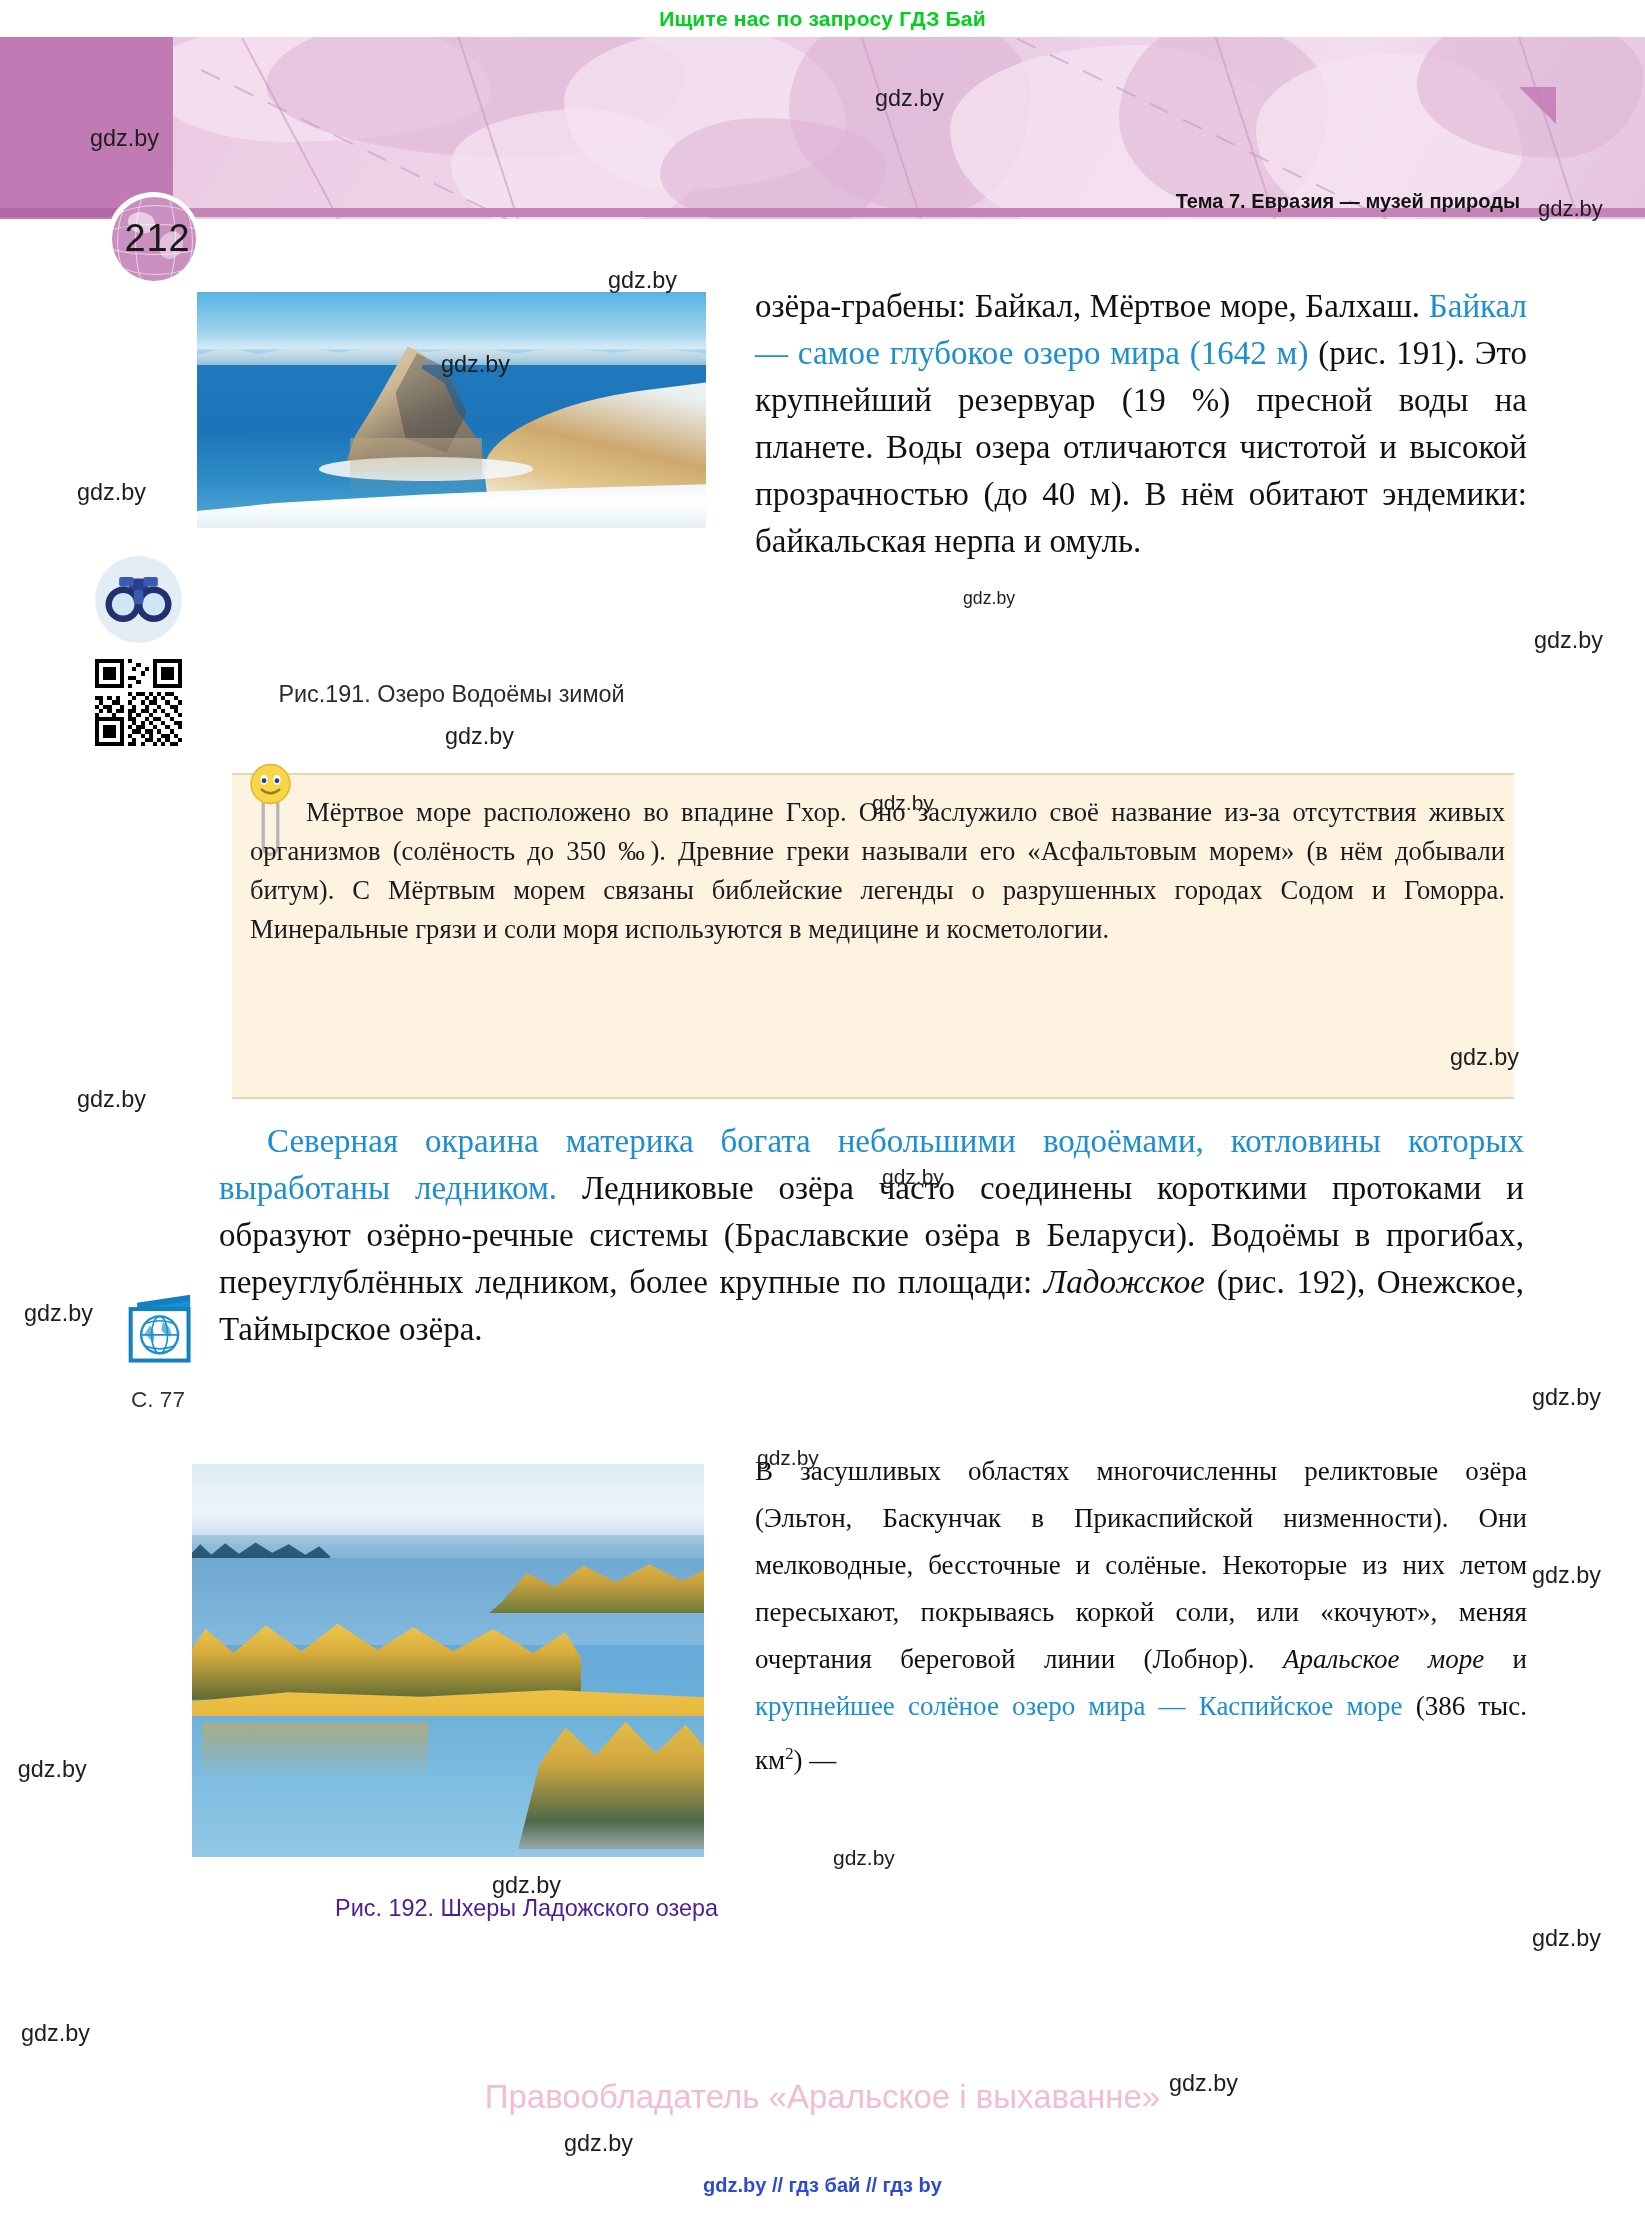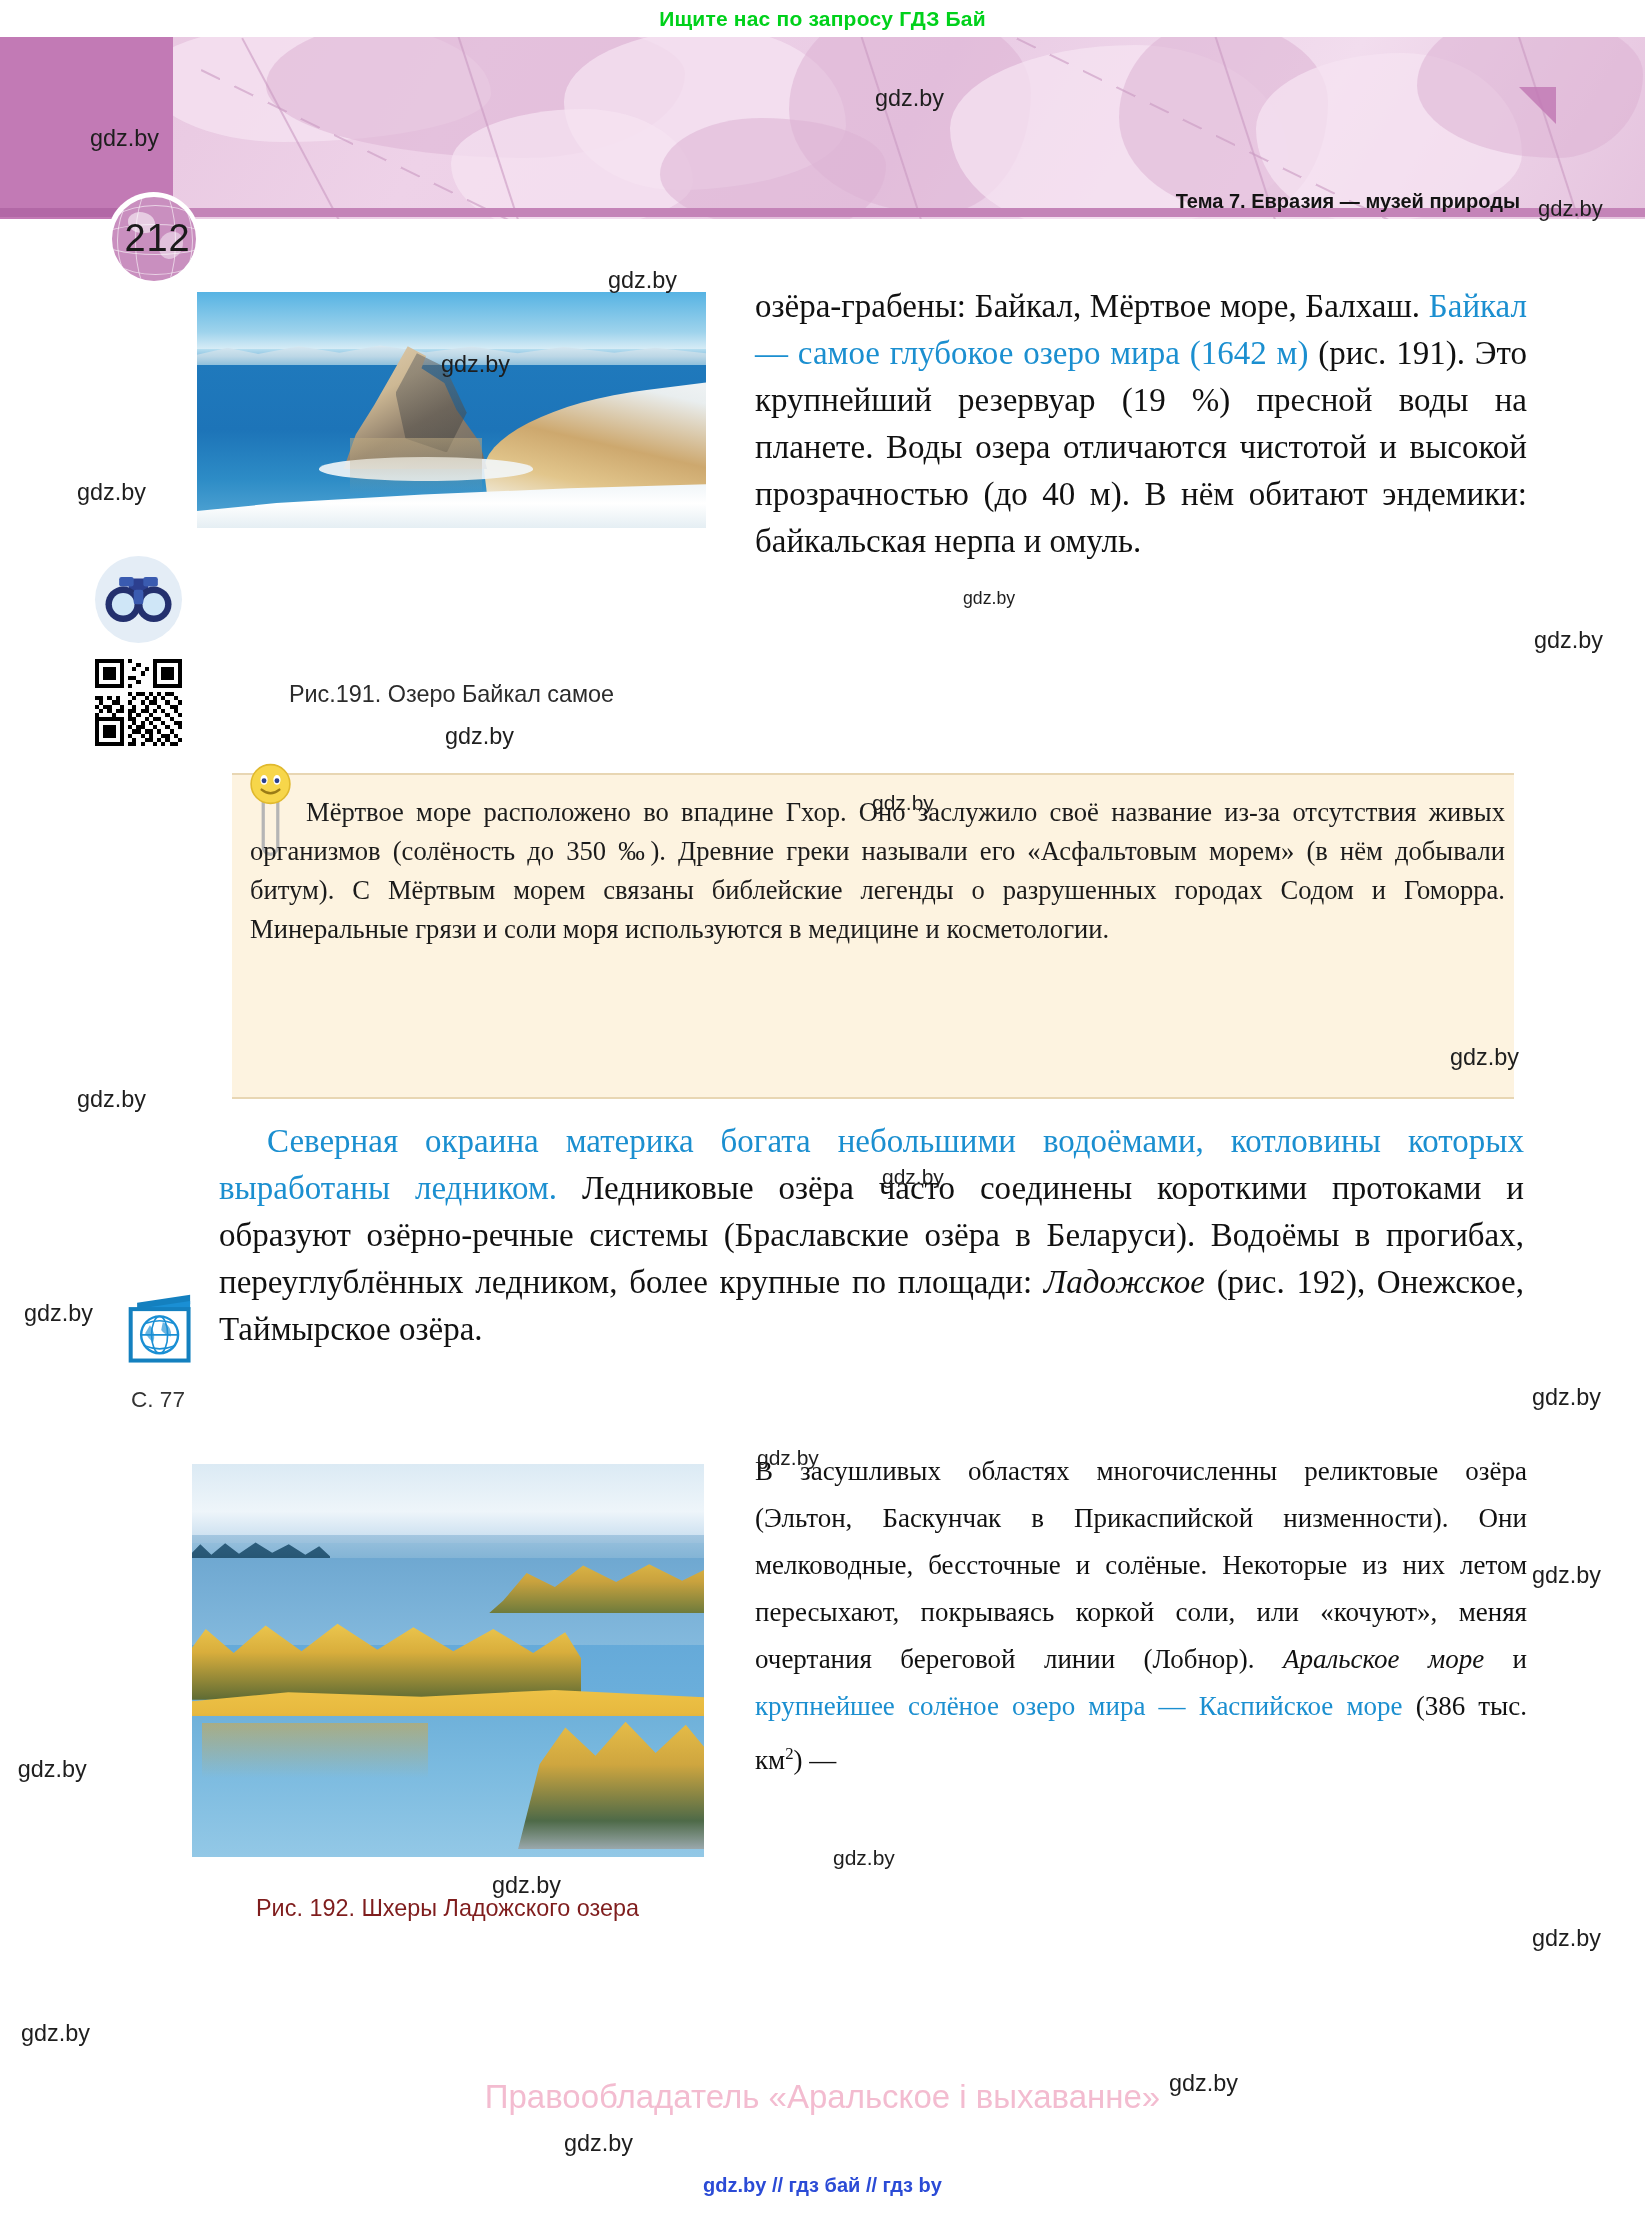--- a/index.html
+++ b/index.html
@@ -165,22 +165,22 @@
     clip-path:polygon(0 40%,20% 22%,45% 30%,70% 18%,100% 32%,100% 100%,0 100%);}
   .f2-water2{position:absolute;left:0;bottom:0;width:100%;height:36%;
     background:linear-gradient(to bottom,#6fb1da 0%,#7cbbe0 40%,#93c8e6 100%);}
   .f2-refl{position:absolute;left:2%;bottom:20%;width:44%;height:14%;
     background:linear-gradient(to bottom,rgba(214,168,62,.55),rgba(110,160,200,0));}
   .f2-isleBR{position:absolute;right:-4%;bottom:2%;width:42%;height:36%;
     background:linear-gradient(to bottom,#ecc34b 0%,#cfa63f 40%,#4e6a48 80%,#9aa8ac 100%);
     clip-path:polygon(14% 40%,26% 14%,40% 34%,54% 10%,68% 32%,82% 12%,94% 34%,100% 70%,100% 100%,4% 100%);}
 
   .fig192-cap{
-    position:absolute;left:177px;top:1891px;width:541px;text-align:center;
-    font-family:"Liberation Sans",sans-serif;font-size:23.4px;line-height:34px;color:#7f1d1d;
+    position:absolute;left:177px;top:1891px;width:541px;text-align:right;
+    font-family:"Liberation Sans",sans-serif;font-size:23.4px;line-height:34px;color:#4c1d95;
   }
 
   
   .atlas-wrap{position:absolute;left:113px;top:1285px;width:90px;height:90px;}
   .atlas-label{
     position:absolute;left:103px;top:1387px;width:110px;text-align:center;
     font-family:"Liberation Sans",sans-serif;font-size:22.6px;color:#333;
   }
 
   
@@ -257,21 +257,21 @@
     <div class="f1-mtn"></div>
     <div class="f1-water"></div>
     <div class="f1-bank"></div>
     <div class="f1-rock"></div>
     <div class="f1-rock2"></div>
     <div class="f1-snowshore"></div>
     <div class="f1-refl"></div>
     <div class="f1-snowfront"></div>
   </div>
 </div>
-<div class="fig191-cap">Рис.191. Озеро Байкал самое</div>
+<div class="fig191-cap">Рис.191. Озеро Водоёмы зимой</div>
 
 <div class="binoc-wrap">
   <div class="binoc-bg"></div>
   <svg width="87" height="87" viewBox="0 0 108 108" style="position:absolute;left:0;top:0;">
     <rect x="42" y="28" width="24" height="16" rx="4" fill="#2c3f8f"></rect>
     <rect x="30" y="26" width="18" height="12" rx="3" fill="#3a5bb0"></rect>
     <rect x="60" y="26" width="18" height="12" rx="3" fill="#3a5bb0"></rect>
     <circle cx="35" cy="60" r="22" fill="#23306e"></circle>
     <circle cx="73" cy="60" r="22" fill="#23306e"></circle>
     <circle cx="35" cy="60" r="14" fill="#cfe6f7"></circle>

